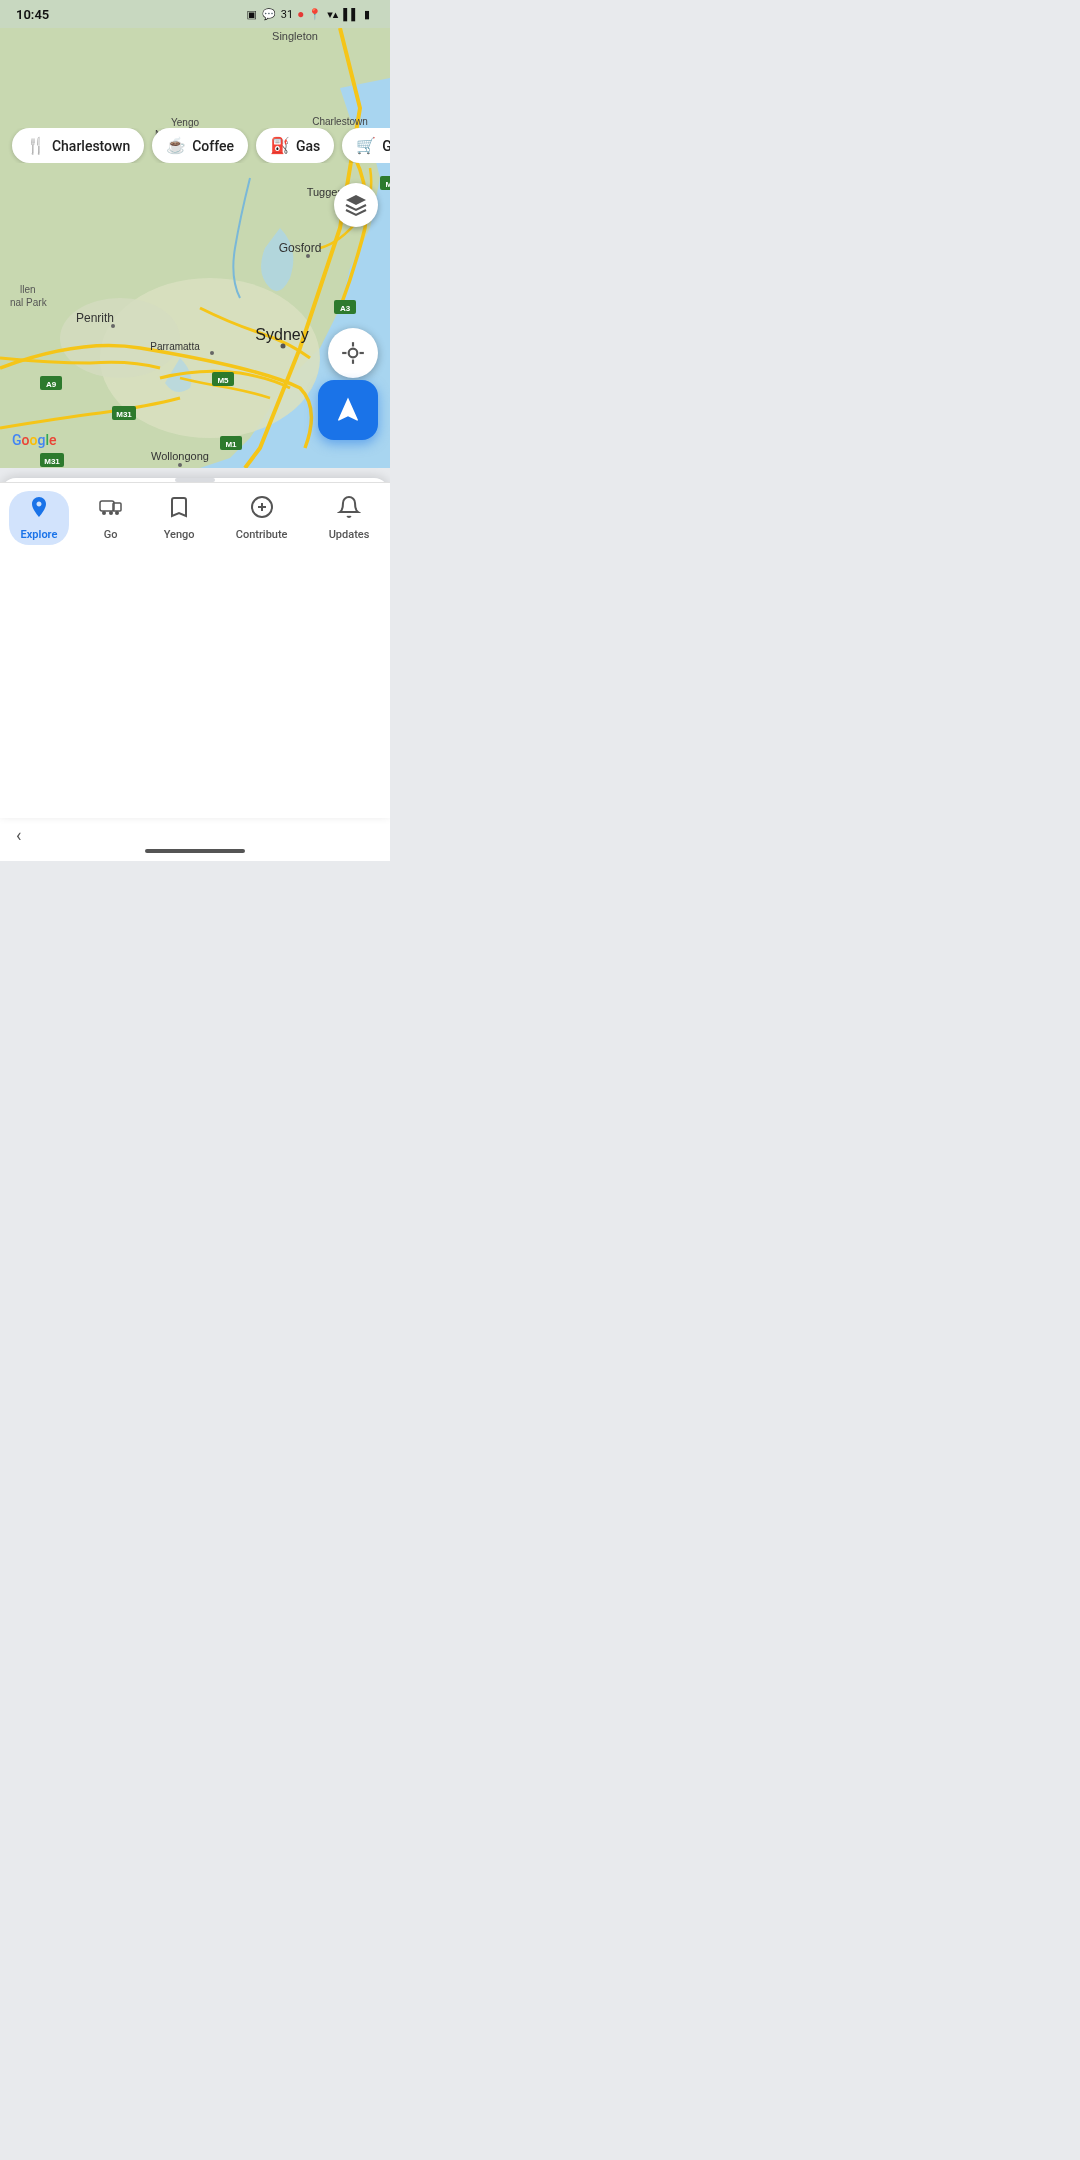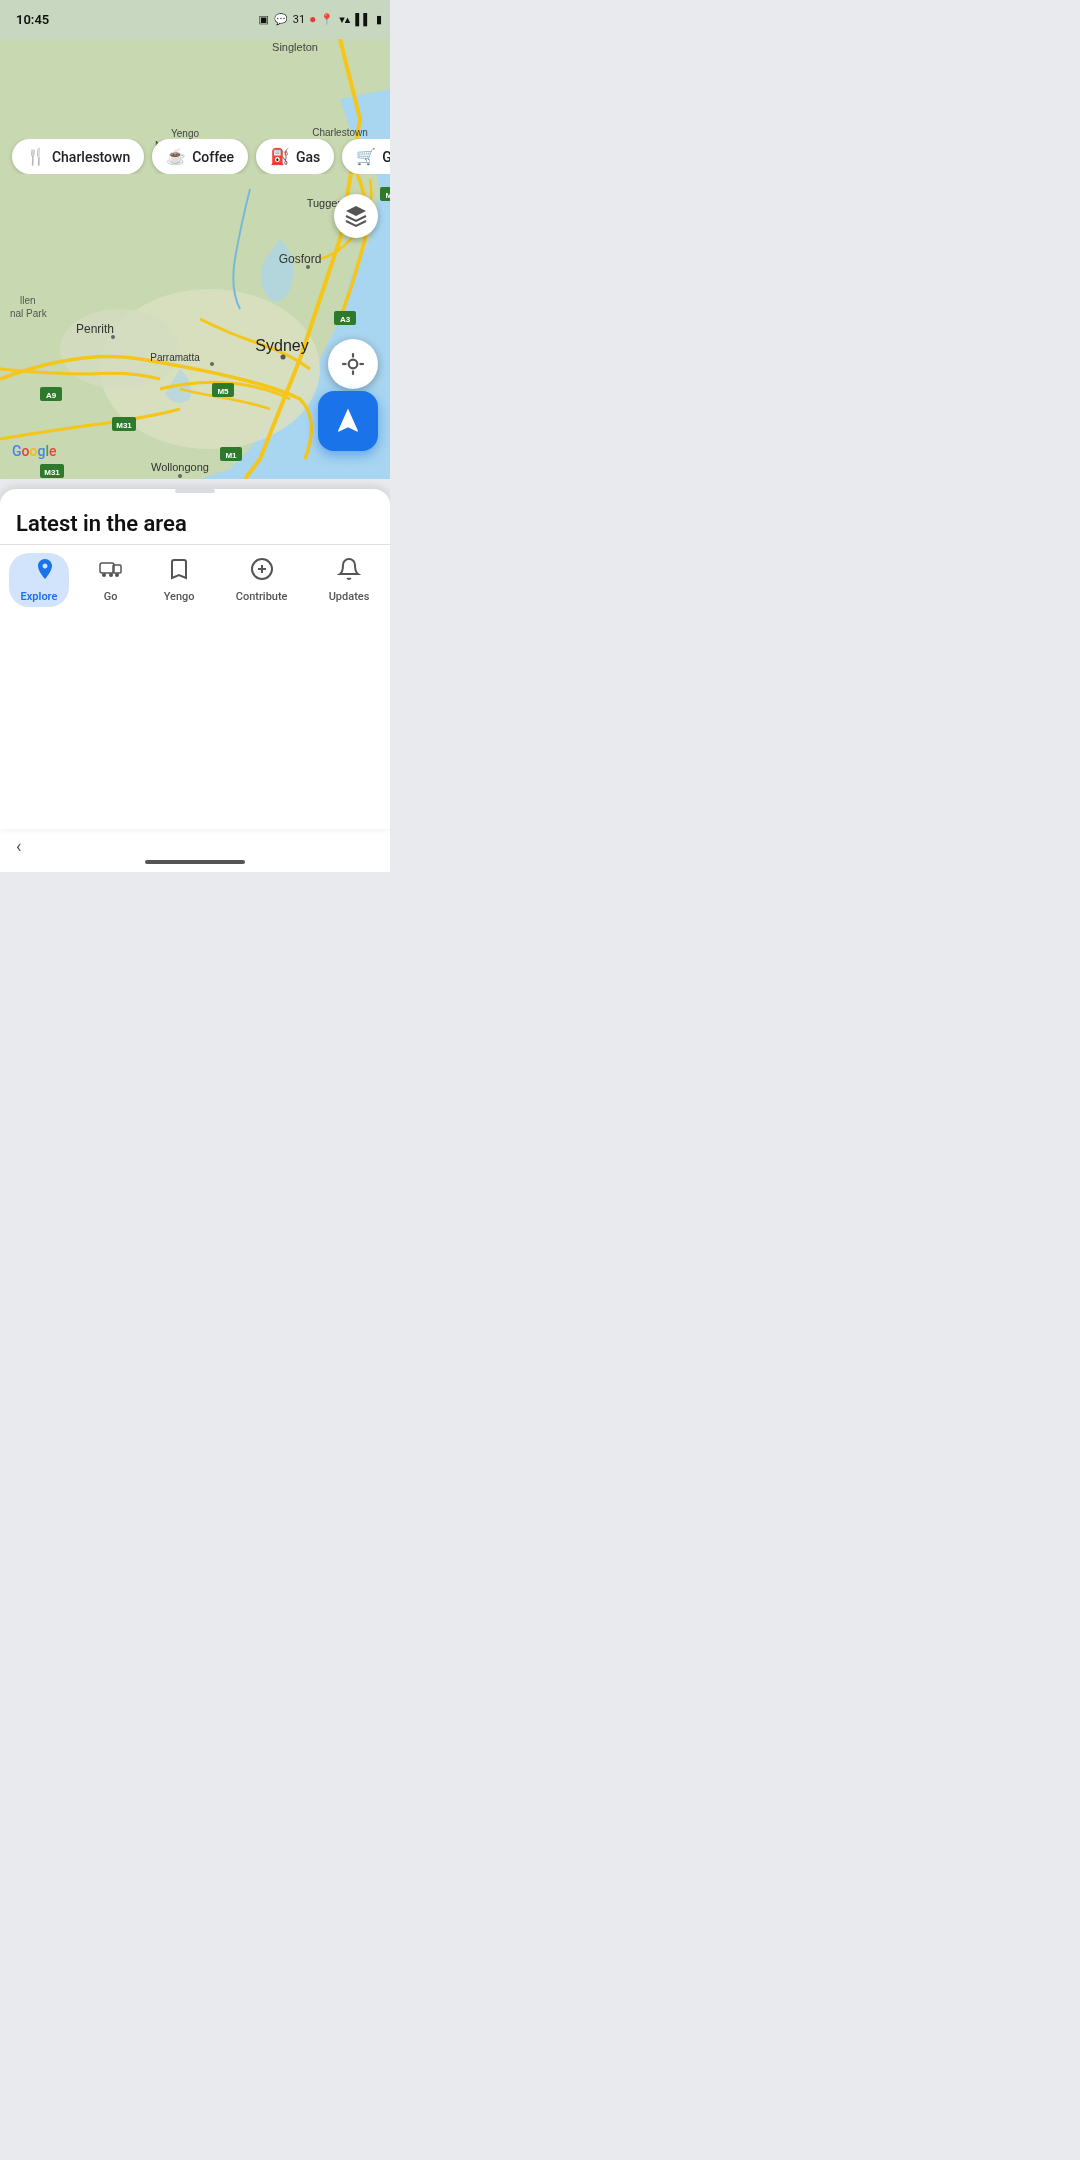--- a/index.html
+++ b/index.html
@@ -12,23 +12,23 @@
       background: #e8eaed;
       overflow-x: hidden;
       position: relative;
     }
 
     
     .status-bar {
       display: flex;
       justify-content: space-between;
       align-items: center;
-      padding: 4px 8px 4px 16px;
+      padding: 4px 20px 4px 16px;
       background: #c8d8c0;
-      height: 39px;
+      height: 28px;
       position: relative;
       z-index: 10;
     }
     .status-time {
       font-size: 13px;
       font-weight: 600;
       color: #111;
     }
     .status-icons {
       display: flex;
@@ -240,21 +240,20 @@
       display: flex;
       flex-direction: column;
       align-items: center;
       gap: 4px;
       cursor: pointer;
       padding: 4px 12px;
       border-radius: 20px;
     }
     .nav-item.active {
       background: #d2e3fc;
-      align-items: flex-end;
     }
     .nav-item-icon {
       font-size: 22px;
       color: #555;
     }
     .nav-item.active .nav-item-icon {
       color: #1a73e8;
     }
     .nav-item-label {
       font-size: 11px;
@@ -427,21 +426,20 @@
     </svg>
   </div>
 
   <div class="google-logo">
     <span>G</span><span>o</span><span>o</span><span>g</span><span>l</span><span>e</span>
   </div>
 </div>
 
 <div class="bottom-sheet">
   <div class="bottom-sheet-handle"></div>
-  <div class="bottom-sheet-title">Latest in the area</div>
 
   <div class="bottom-nav">
     <div class="nav-item active">
       <span class="nav-item-icon">
         <svg width="24" height="24" viewBox="0 0 24 24" fill="#1a73e8">
           <path d="M12 2C8.13 2 5 5.13 5 9c0 5.25 7 13 7 13s7-7.75 7-13c0-3.87-3.13-7-7-7zm0 9.5c-1.38 0-2.5-1.12-2.5-2.5s1.12-2.5 2.5-2.5 2.5 1.12 2.5 2.5-1.12 2.5-2.5 2.5z"></path>
         </svg>
       </span>
       <span class="nav-item-label">Explore</span>
     </div>

